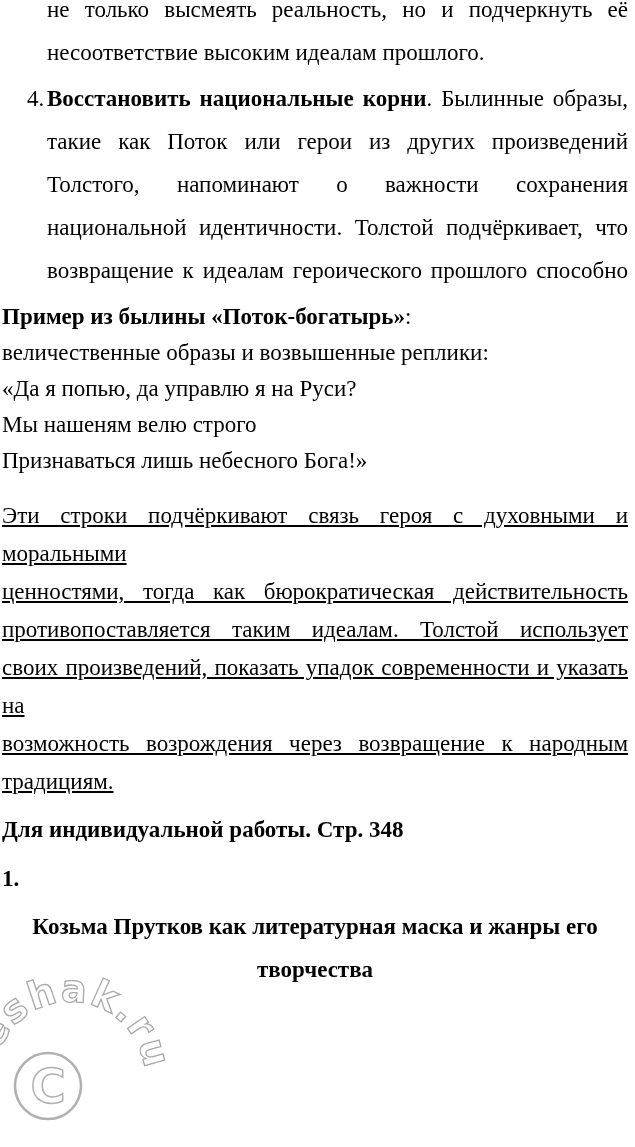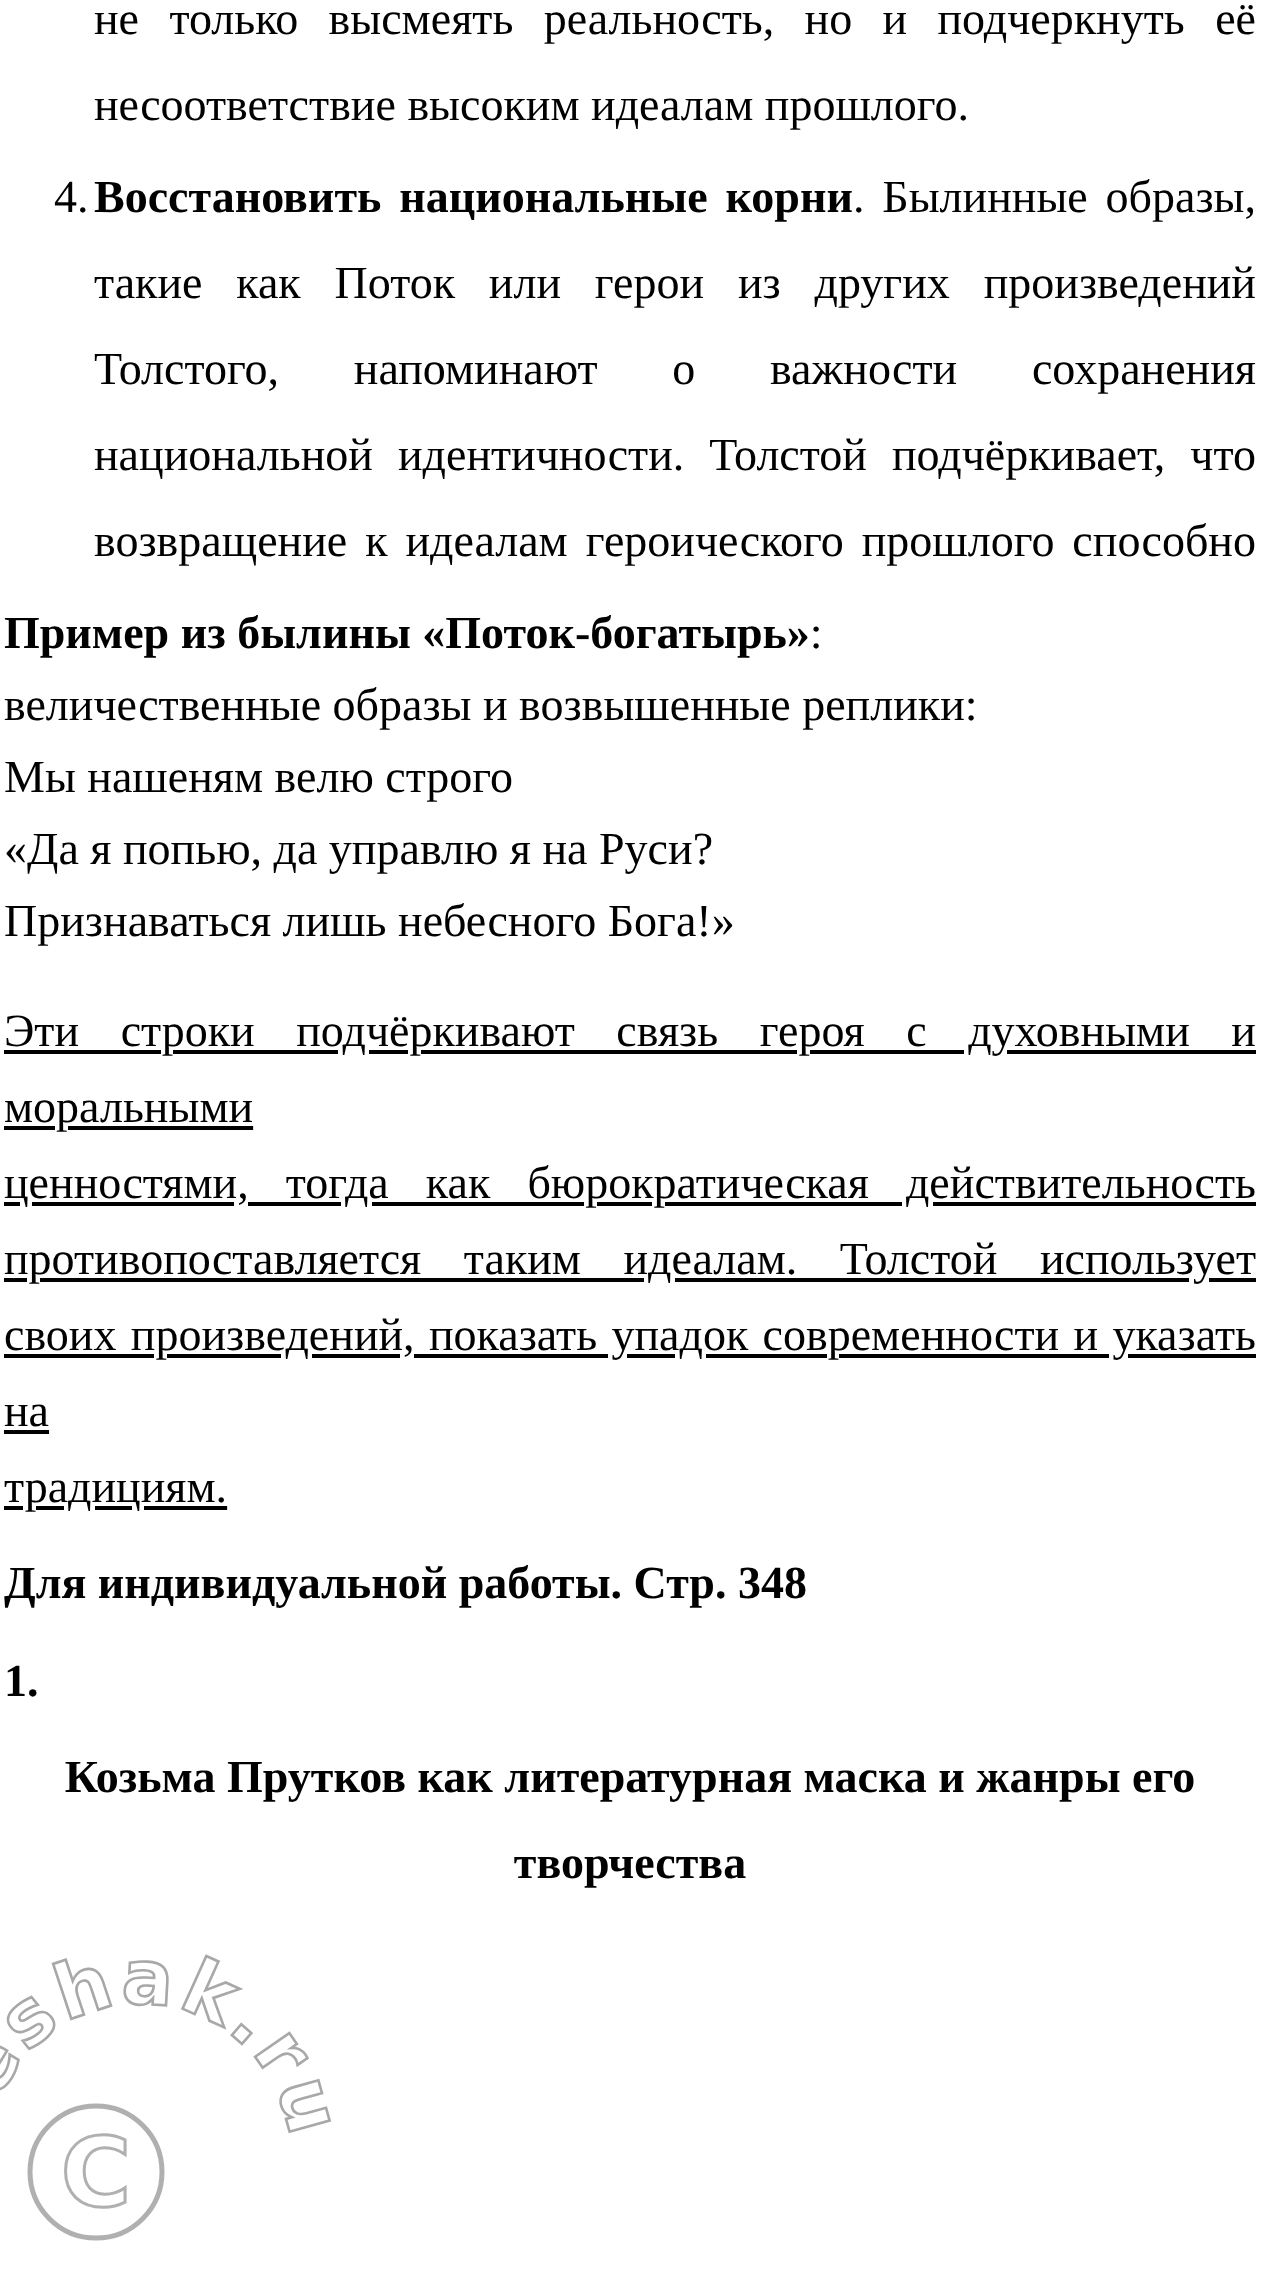--- a/index.html
+++ b/index.html
@@ -84,30 +84,31 @@
 
     <div class="h-example">
       <span>Пример из былины «Поток-богатырь»</span><span class="tail">:</span>
     </div>
 
     <div class="p-intro">
         <div class="jline last">величественные образы и возвышенные реплики:</div>
       </div>
 
     <div class="poem">
+        <div class="pline">«Да я попью, да управлю я на Руси?</div>
         <div class="pline">Мы нашеням велю строго</div>
-        <div class="pline">«Да я попью, да управлю я на Руси?</div>
         <div class="pline">Признаваться лишь небесного Бога!»</div>
       </div>
 
     <div class="p-analysis">
         <div class="jline">Эти строки подчёркивают связь героя с духовными и моральными</div>
         <div class="jline">ценностями, тогда как бюрократическая действительность</div>
         <div class="jline">противопоставляется таким идеалам. Толстой использует</div>
         <div class="jline">своих произведений, показать упадок современности и указать на</div>
+        <div class="jline">возможность возрождения через возвращение к народным</div>
         <div class="jline last">традициям.</div>
       </div>
 
     <div class="h-section">Для индивидуальной работы. Стр. 348</div>
 
     <div class="h-num">1.</div>
 
     <div class="h-title">
         <div class="cline">Козьма Прутков как литературная маска и жанры его</div>
         <div class="cline">творчества</div>

